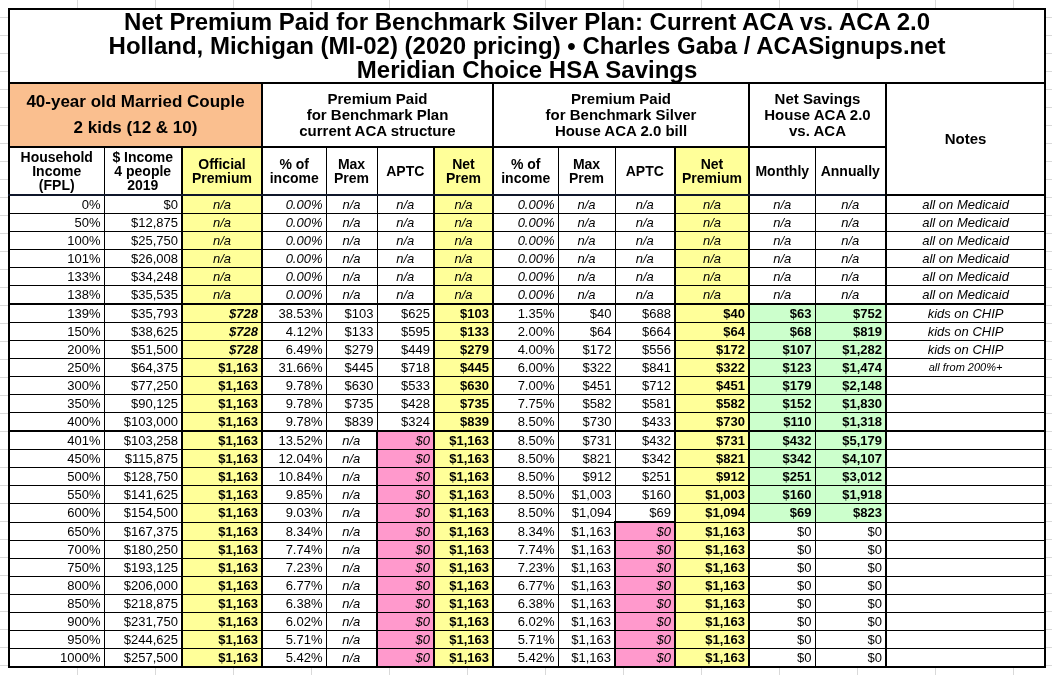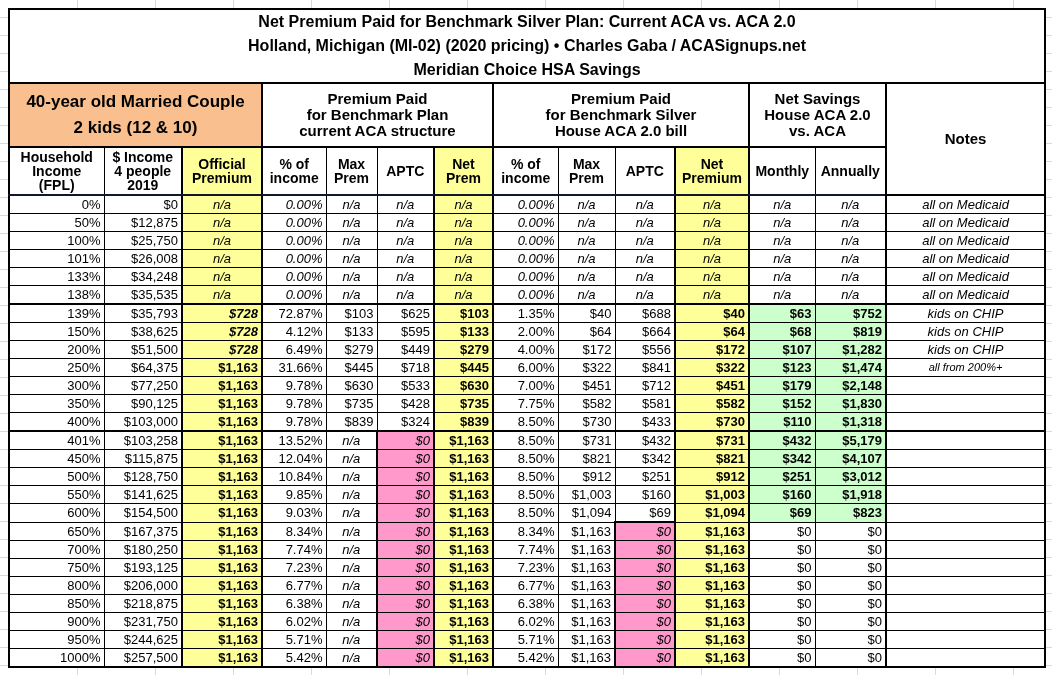--- a/index.html
+++ b/index.html
@@ -22,21 +22,21 @@
     border:1px solid #000;padding:0 3px;font-size:13px;height:17px;
     line-height:17px;white-space:nowrap;overflow:hidden;color:#000;
   }
   
   col.c0{width:95px}col.c1{width:78px}col.c2{width:80px}col.c3{width:64px}
   col.c4{width:51px}col.c5{width:57px}col.c6{width:59px}col.c7{width:65px}
   col.c8{width:57px}col.c9{width:60px}col.c10{width:74px}col.c11{width:66px}
   col.c12{width:71px}col.c13{width:159px}
   
   .title-row td{
-    font-size:16px;font-weight:bold;text-align:center;white-space:pre-line;
+    font-size:24px;font-weight:bold;text-align:center;white-space:pre-line;
     line-height:24px;height:72px;border-bottom:2px solid #000;
   }
   .group-row td{
     font-weight:bold;text-align:center;white-space:pre-line;
     font-size:15px;line-height:16px;height:62px;border:2px solid #000;
     vertical-align:middle;
   }
   .group-row td.orange{background:var(--orange,#FABF8F);font-size:17px;line-height:26px;}
   .group-row td.notes-h{font-size:15px;}
   .colhead-row td{
@@ -228,21 +228,21 @@
           <td class="num na">n/a</td>
           <td class="num yel b na">n/a</td>
           <td class="num na">n/a</td>
           <td class="num na">n/a</td>
           <td class="note">all on Medicaid</td>
         </tr>
         <tr class="sep">
           <td class="num">139%</td>
           <td class="num">$35,793</td>
           <td class="num yel b i">$728</td>
-          <td class="num">72.87%</td>
+          <td class="num">38.53%</td>
           <td class="num">$103</td>
           <td class="num">$625</td>
           <td class="num yel b">$103</td>
           <td class="num">1.35%</td>
           <td class="num">$40</td>
           <td class="num">$688</td>
           <td class="num yel b">$40</td>
           <td class="num g">$63</td>
           <td class="num g">$752</td>
           <td class="note">kids on CHIP</td>

